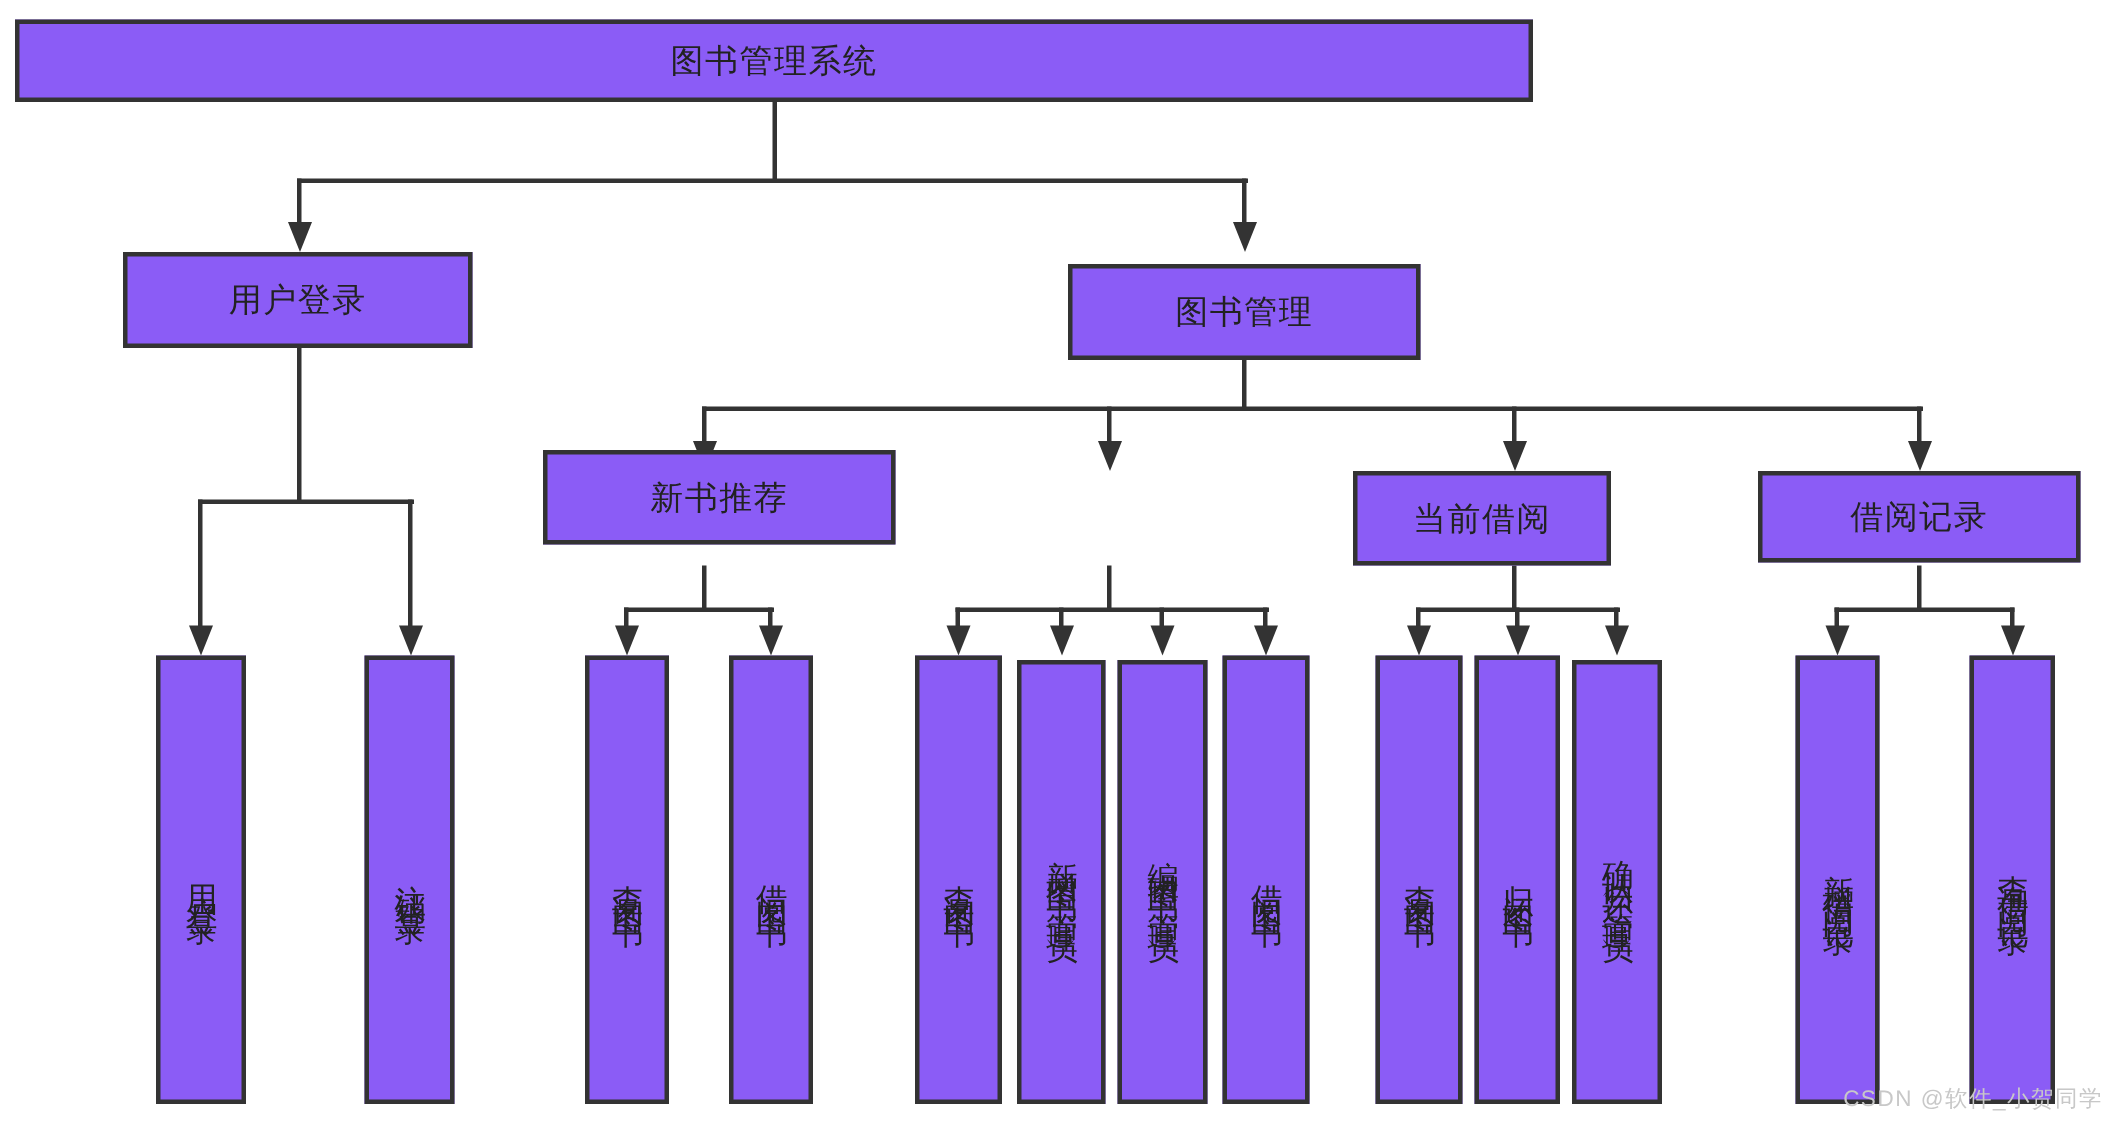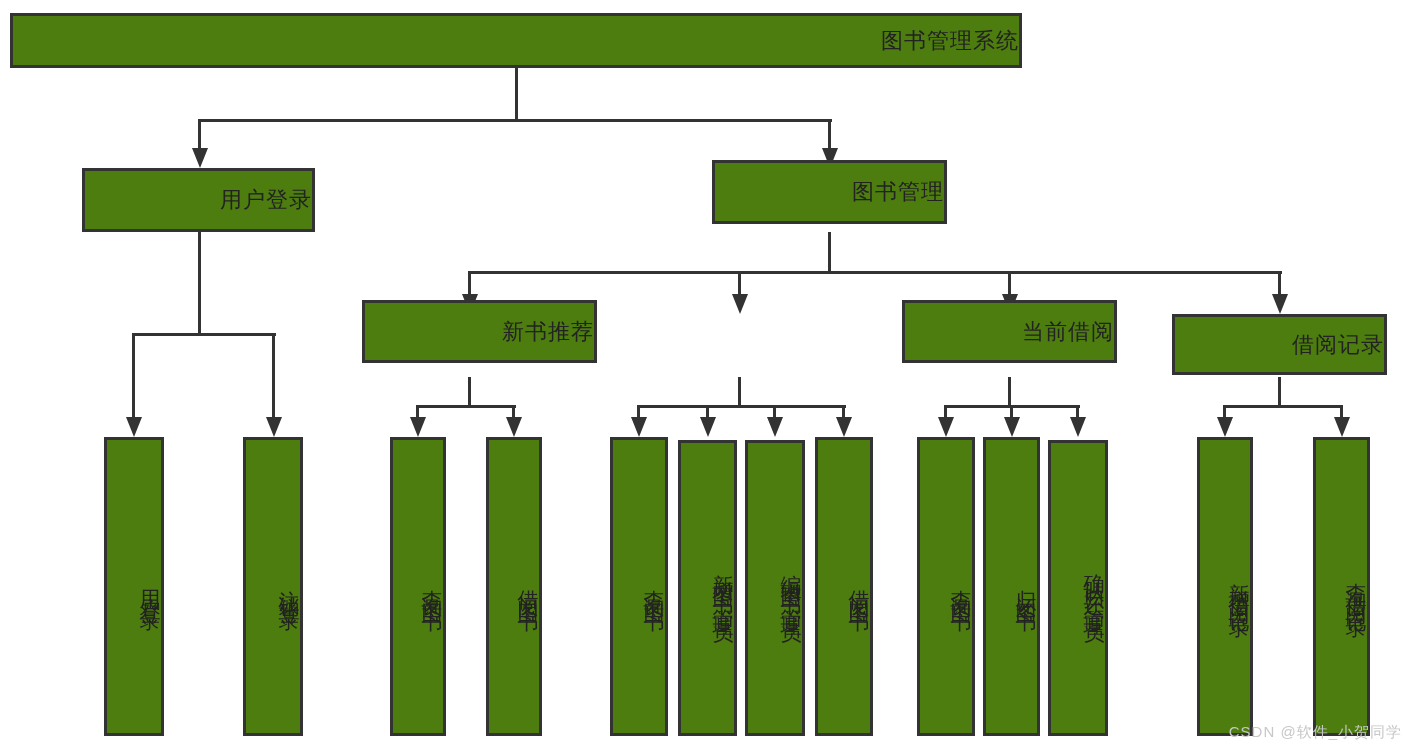--- a/index.html
+++ b/index.html
@@ -6,22 +6,22 @@
   .canvas{
     position:relative;
     width:1405px;height:747px;
     background:var(--bg,#ffffff);
     font-family:"Liberation Sans","DejaVu Sans",sans-serif;
     overflow:hidden;
   }
   .box{
     position:absolute;
     border:3px solid var(--line,#333333);
-    background:#4d7c0f;
-    display:flex;align-items:center;justify-content:flex-end;
+    background:#8b5cf6;
+    display:flex;align-items:center;justify-content:center;
     box-sizing:border-box;
     color:var(--text,#222222);
   }
   .hbox{font-size:22px;letter-spacing:1px;white-space:nowrap;}
   .leaf .lbl{
     writing-mode:vertical-rl;
     text-orientation:mixed;
     font-size:21px;
     letter-spacing:7px;
     line-height:1;
@@ -109,28 +109,28 @@
   <div class="vl" style="left:1340px;top:405px;height:16px"></div>
   <div class="arr" style="left:1334px;top:417px"></div>
 
   <div class="box hbox" style="left:10px;top:13px;width:1012px;height:55px">
     <span>图书管理系统</span>
   </div>
 
   <div class="box hbox" style="left:82px;top:168px;width:233px;height:64px">
     <span>用户登录</span>
   </div>
-  <div class="box hbox" style="left:712px;top:160px;width:235px;height:64px">
+  <div class="box hbox" style="left:712px;top:176px;width:235px;height:64px">
     <span>图书管理</span>
   </div>
 
   <div class="box hbox" style="left:362px;top:300px;width:235px;height:63px">
     <span>新书推荐</span>
   </div>
-  <div class="box hbox" style="left:902px;top:300px;width:215px;height:63px">
+  <div class="box hbox" style="left:902px;top:314px;width:172px;height:63px">
     <span>当前借阅</span>
   </div>
   <div class="box hbox" style="left:1172px;top:314px;width:215px;height:61px">
     <span>借阅记录</span>
   </div>
 
   <div class="box leaf" style="left:104px;top:437px;width:60px;height:299px">
     <span class="lbl">用户登录</span>
   </div>
   <div class="box leaf" style="left:243px;top:437px;width:60px;height:299px">

